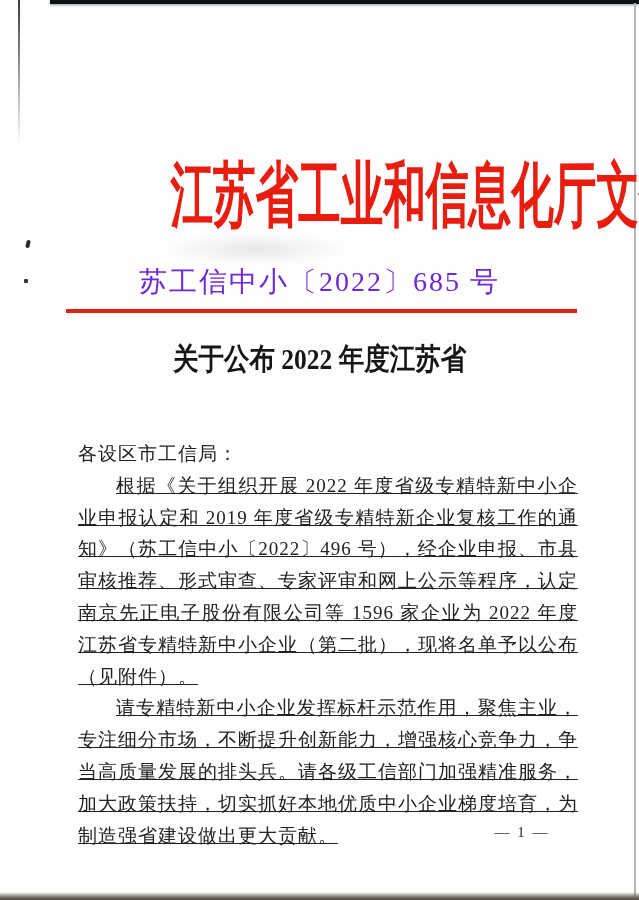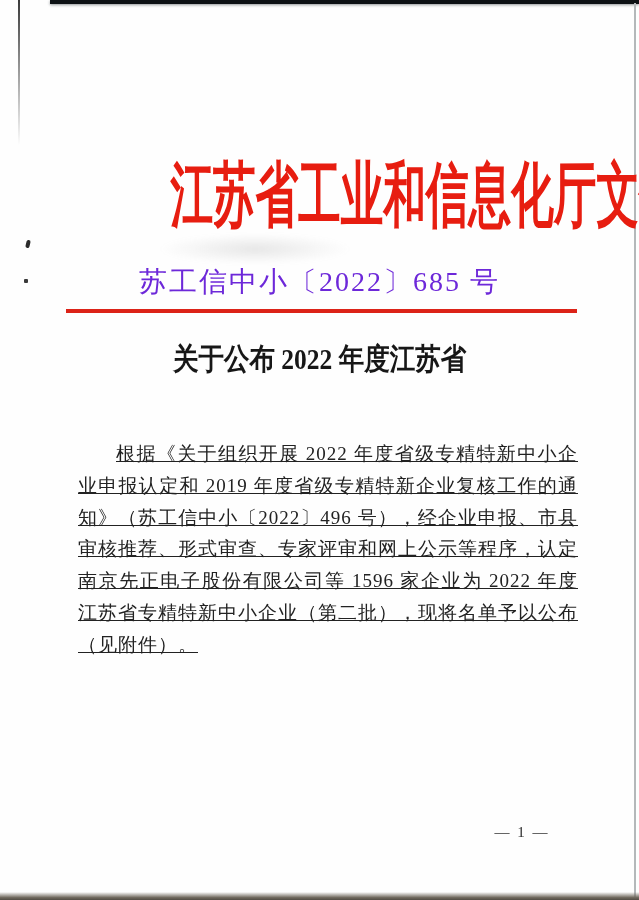--- a/index.html
+++ b/index.html
@@ -168,18 +168,20 @@
   <div class="doc-number">苏工信中小〔2022〕685 号</div>
   <div class="red-rule"></div>
 
   <div class="notice-title">
     <div>
       <span class="squeeze">关于公布 2022 年度江苏省</span>
     </div>
   </div>
 
   <div class="body-text">
+    <p>各设区市工信局：</p>
     <p class="indent">根据《关于组织开展 2022 年度省级专精特新中小企业申报认定和 2019 年度省级专精特新企业复核工作的通知》（苏工信中小〔2022〕496 号），经企业申报、市县审核推荐、形式审查、专家评审和网上公示等程序，认定南京先正电子股份有限公司等 1596 家企业为 2022 年度江苏省专精特新中小企业（第二批），现将名单予以公布（见附件）。</p>
+    <p class="indent">请专精特新中小企业发挥标杆示范作用，聚焦主业，专注细分市场，不断提升创新能力，增强核心竞争力，争当高质量发展的排头兵。请各级工信部门加强精准服务，加大政策扶持，切实抓好本地优质中小企业梯度培育，为制造强省建设做出更大贡献。</p>
   </div>
 
   <div class="page-number">— 1 —</div>
 
 </div>
 
 </body></html>

